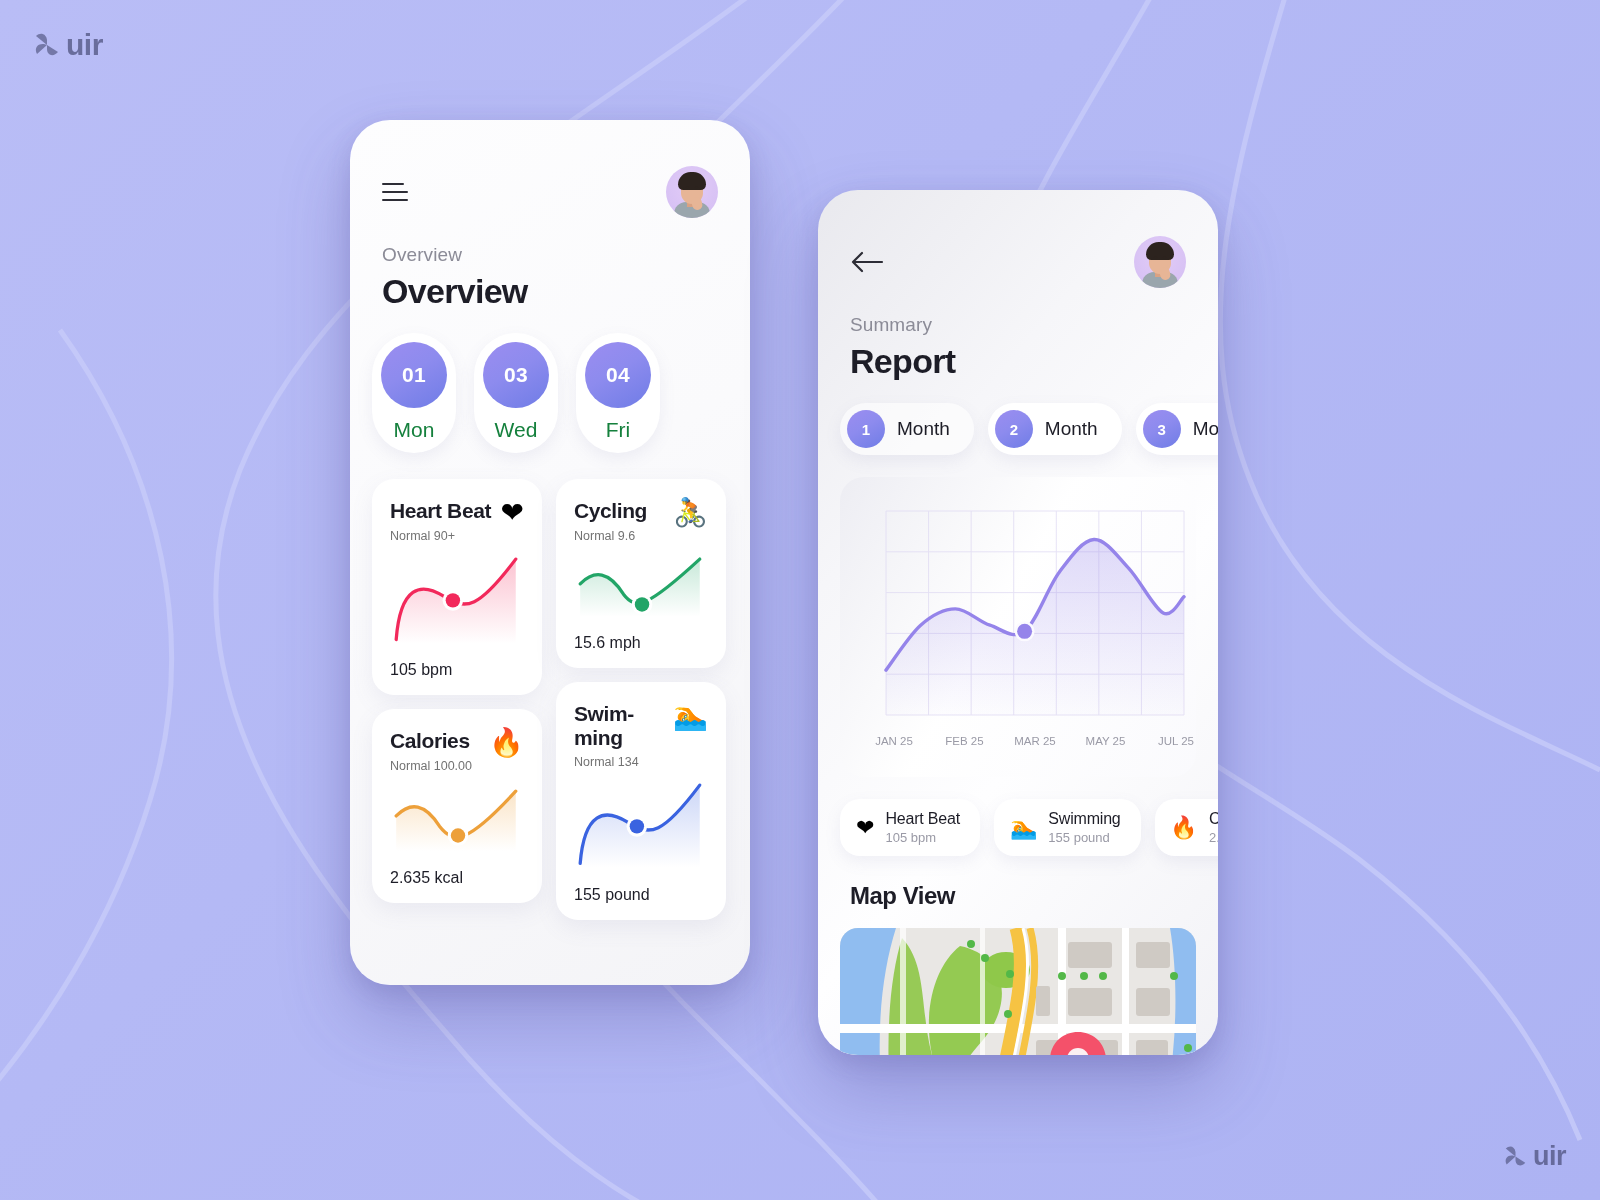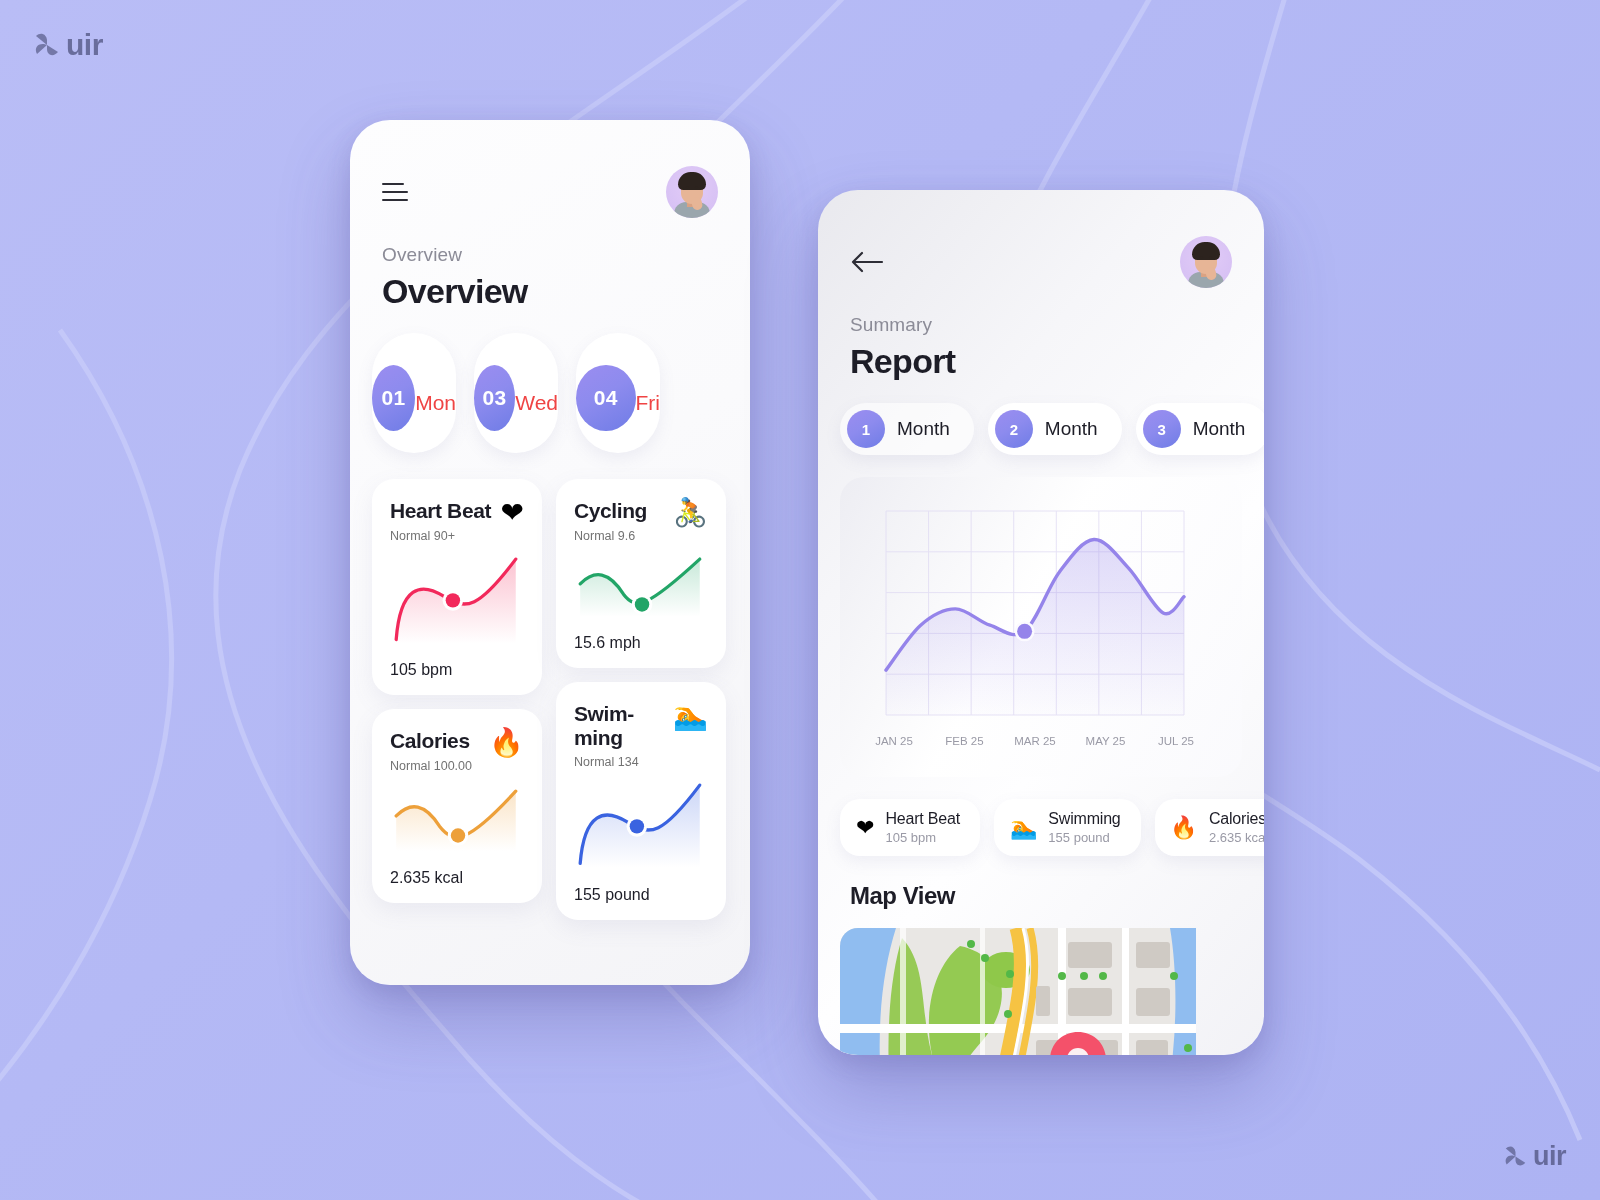--- a/index.html
+++ b/index.html
@@ -29,21 +29,21 @@
   
   .phone {
     position: absolute; border-radius: 40px; overflow: hidden;
     box-shadow: 0 34px 70px rgba(70, 62, 140, .28), 0 8px 24px rgba(70,62,140,.16);
   }
   #phone1 {
     left: 350px; top: 120px; width: 400px; height: 865px;
     background: linear-gradient(150deg,#fdfdfe 0%, #fafafc 45%, #f4f4f7 100%);
   }
   #phone2 {
-    left: 818px; top: 190px; width: 446px; height: 865px;
+    left: 818px; top: 190px; width: 400px; height: 865px;
     background: linear-gradient(130deg,#e9e9ee 0%, #f6f6f9 30%, #fefeff 60%, #f2f2f6 100%);
   }
 
   
   .topbar { display: flex; align-items: center; justify-content: space-between;
             padding: 46px 32px 0 32px; }
   .hamburger { width: 26px; cursor: pointer; }
   .hamburger i { display: block; height: 2px; background: #2d2d36; border-radius: 2px; margin-bottom: 6px; }
   .hamburger i:nth-child(1) { width: 22px; }
   .hamburger i:nth-child(2) { width: 26px; }
@@ -71,30 +71,30 @@
   
   .eyebrow { font-size: 19px; color: #8b8b97; margin: 26px 32px 0 32px; letter-spacing: .1px; }
   .pagetitle { font-size: 34px; font-weight: 700; color: #1d1d27;
                margin: 6px 32px 0 32px; letter-spacing: -.7px; }
 
   
   .dayrow { display: flex; gap: 18px; margin: 22px 0 0 22px; }
   .daycell {
     flex: none; width: 84px; height: 120px; border-radius: 42px;
     background: #ffffff; box-shadow: 0 6px 16px rgba(120,115,170,.10);
-    display: flex; flex-direction: row; align-items: center;
+    display: flex; flex-direction: column; align-items: center;
     padding-top: 9px; cursor: pointer;
   }
   .daynum {
     width: 66px; height: 66px; border-radius: 50%;
     background: linear-gradient(150deg,#9b8df0 0%, #8d8bee 45%, #6f7ce6 100%);
     color: #fff; font-size: 21px; font-weight: 700; letter-spacing: .3px;
     display: flex; align-items: center; justify-content: center;
   }
-  .dayname { margin-top: 10px; font-size: 21px; color: #ef4444; font-weight: 400; }
+  .dayname { margin-top: 10px; font-size: 21px; color: #15803d; font-weight: 400; }
 
   
   .cards { display: flex; gap: 14px; margin: 26px 0 0 22px; }
   .col { display: flex; flex-direction: column; gap: 14px; width: 170px; }
   .mcard {
     background: #fff; border-radius: 22px; padding: 20px 18px 16px 18px;
     box-shadow: 0 8px 22px rgba(120,115,170,.10);
   }
   .mcard .mhead { display: flex; align-items: flex-start; justify-content: space-between; gap: 4px; }
   .mtitle { font-size: 21px; font-weight: 700; color: #1d1d27; line-height: 1.12;

